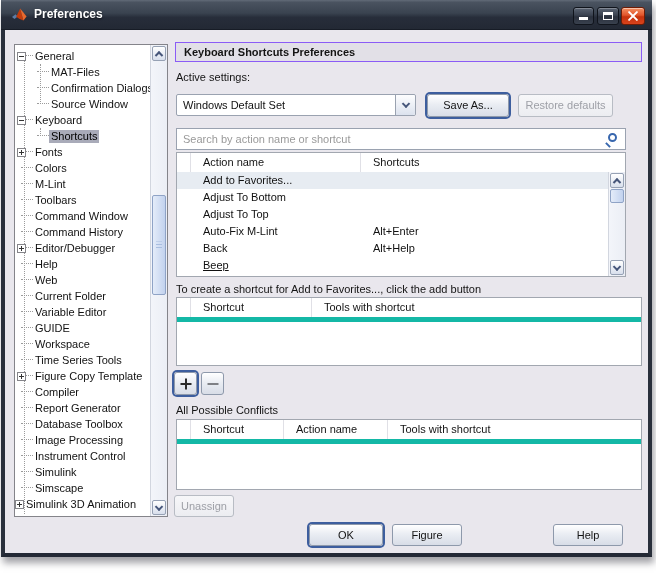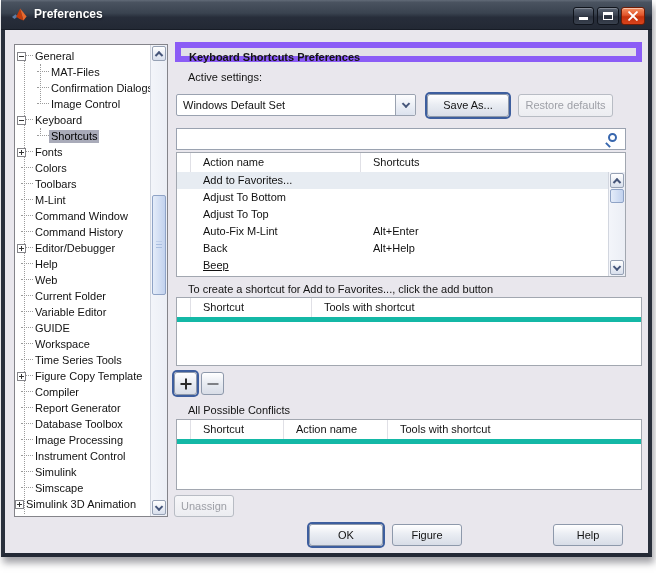--- a/index.html
+++ b/index.html
@@ -71,24 +71,24 @@
   .chev.u{transform:translate(-50%,-28%) rotate(135deg);}
   .chev.d{transform:translate(-50%,-70%) rotate(-45deg);}
   .sbthumb{position:absolute;left:1px;right:1px;background:linear-gradient(90deg,#E4ECF9,#C2D2EE);
     border:1px solid #8FA3C6;border-radius:2px;box-sizing:border-box;}
   .grip{position:absolute;left:3px;right:3px;top:50%;height:7px;transform:translateY(-50%);
     background:repeating-linear-gradient(#A9BEE0 0 1px,transparent 1px 3px);}
 
   
   #panel-header{
     position:absolute;left:170px;top:12px;width:467px;height:20px;
-    background:#E2E0E7;border:6px solid #8b5cf6;box-sizing:border-box;
+    background:#E2E0E7;border:1px solid #8b5cf6;box-sizing:border-box;
     font-weight:bold;line-height:18px;padding-left:8px;color:#141414;
   }
-  .lbl{position:absolute;color:#141414;margin-left:12px;}
+  .lbl{position:absolute;color:#141414;}
   #lbl-active{left:171px;top:41px;}
   #combo{
     position:absolute;left:171px;top:64px;width:240px;height:22px;background:#fff;
     border:1px solid #9AA2B0;box-sizing:border-box;border-radius:2px;
   }
   #combo-value{position:absolute;left:6px;top:0;line-height:20px;}
   #combo-btn{
     position:absolute;right:0;top:0;bottom:0;width:19px;
     background:linear-gradient(#FDFDFE,#DCE2EE);border-left:1px solid #9AA2B0;border-radius:0 2px 2px 0;
   }
@@ -192,21 +192,21 @@
             <span class="tlabel">MAT-Files</span>
           </div>
           <div class="trow">
             <span class="conn" style="width: 22px; border-top: 0px;"></span>
             <span class="conn" style="width: 12px;"></span>
             <span class="tlabel">Confirmation Dialogs</span>
           </div>
           <div class="trow">
             <span class="conn" style="width: 22px; border-top: 0px;"></span>
             <span class="conn" style="width: 12px;"></span>
-            <span class="tlabel">Image Control</span>
+            <span class="tlabel">Source Window</span>
           </div>
           <div class="trow">
             <span class="conn" style="width: 2px; border-top: 0px;"></span>
             <span class="toggle minus"></span>
             <span class="conn" style="width: 7px;"></span>
             <span class="tlabel">Keyboard</span>
           </div>
           <div class="trow sel">
             <span class="conn" style="width: 22px; border-top: 0px;"></span>
             <span class="conn" style="width: 12px;"></span>
@@ -219,26 +219,26 @@
             <span class="tlabel">Fonts</span>
           </div>
           <div class="trow">
             <span class="conn" style="width: 6px; border-top: 0px;"></span>
             <span class="conn" style="width: 12px;"></span>
             <span class="tlabel">Colors</span>
           </div>
           <div class="trow">
             <span class="conn" style="width: 6px; border-top: 0px;"></span>
             <span class="conn" style="width: 12px;"></span>
+            <span class="tlabel">M-Lint</span>
+          </div>
+          <div class="trow">
+            <span class="conn" style="width: 6px; border-top: 0px;"></span>
+            <span class="conn" style="width: 12px;"></span>
             <span class="tlabel">Toolbars</span>
-          </div>
-          <div class="trow">
-            <span class="conn" style="width: 6px; border-top: 0px;"></span>
-            <span class="conn" style="width: 12px;"></span>
-            <span class="tlabel">M-Lint</span>
           </div>
           <div class="trow">
             <span class="conn" style="width: 6px; border-top: 0px;"></span>
             <span class="conn" style="width: 12px;"></span>
             <span class="tlabel">Command Window</span>
           </div>
           <div class="trow">
             <span class="conn" style="width: 6px; border-top: 0px;"></span>
             <span class="conn" style="width: 12px;"></span>
             <span class="tlabel">Command History</span>
@@ -349,20 +349,21 @@
     <div id="combo">
       <span id="combo-value">Windows Default Set</span>
       <span id="combo-btn">
           <span class="chev d"></span>
         </span>
     </div>
     <div class="btn focused" id="btn-saveas">Save As...</div>
     <div class="btn disabled" id="btn-restore">Restore defaults</div>
 
     <div id="searchbox">
+      <input id="search-input" type="text" placeholder="Search by action name or shortcut" style="">
       <span id="mag">
           <span class="lens"></span>
           <span class="handle"></span>
         </span>
     </div>
 
     <div class="tbl" id="actions-table">
       <div class="thead" id="actions-head">
           <span class="th" style="width: 14px; padding-left: 0px;"></span>
           <span class="th" style="width: 170px;">Action name</span>

